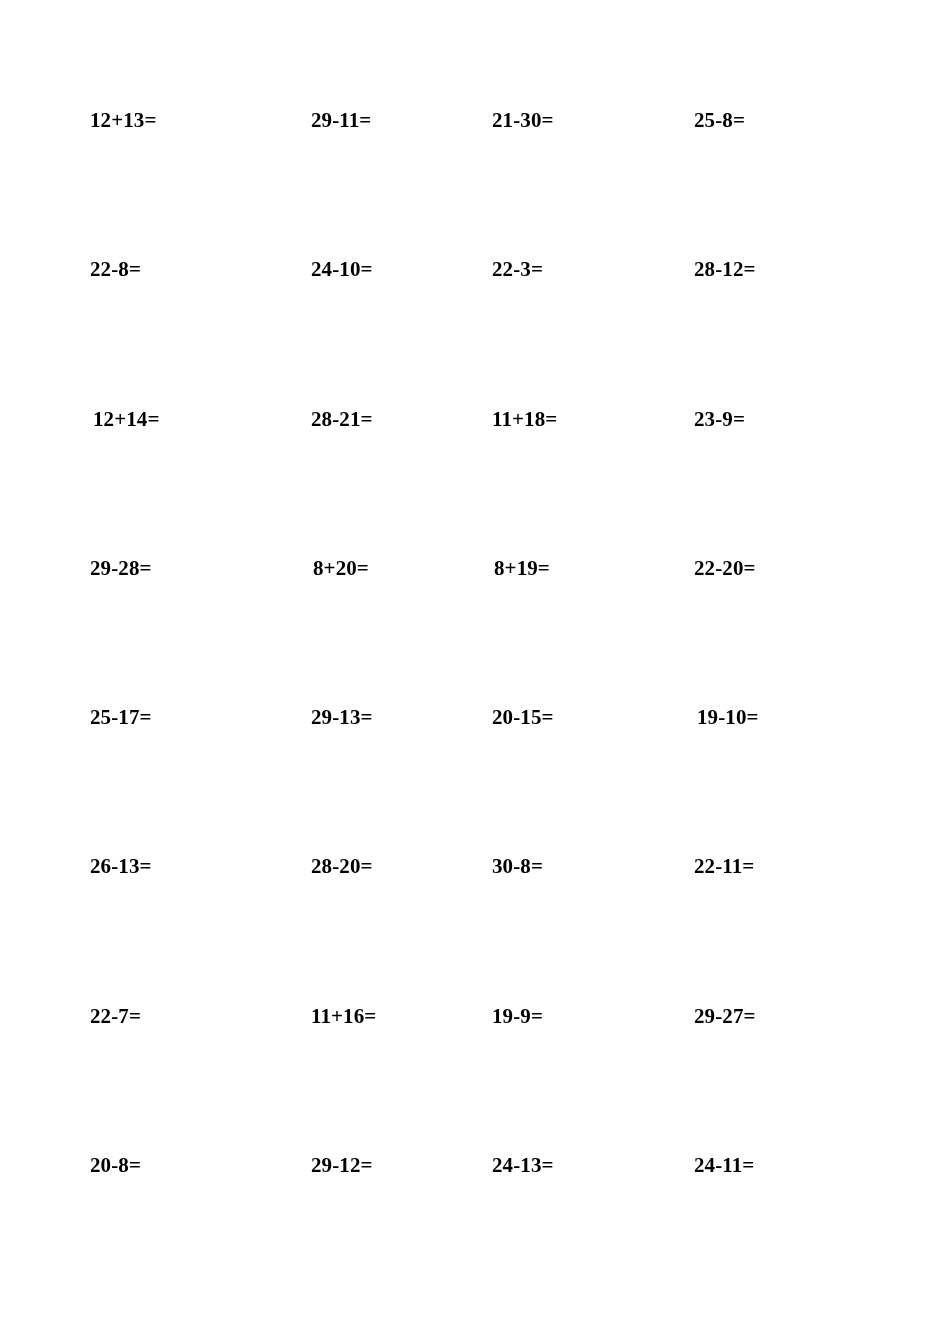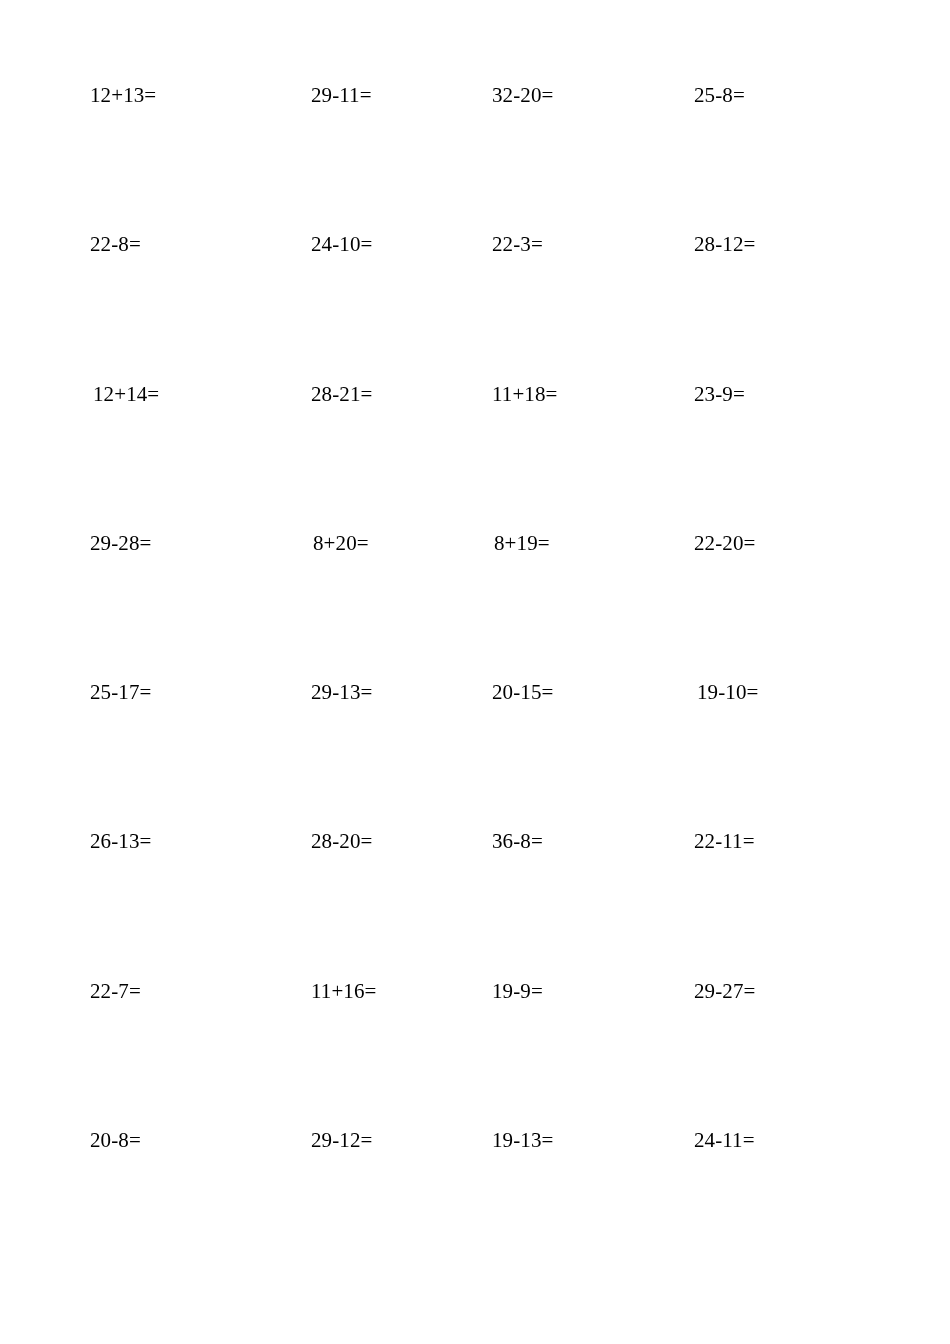--- a/index.html
+++ b/index.html
@@ -17,22 +17,23 @@
     overflow: hidden;
     box-sizing: border-box;
   }
   .worksheet-grid {
     position: absolute;
     left: 0;
     top: 0;
     width: 950px;
     height: 1344px;
     box-sizing: border-box;
-    padding-top: 82px;
+    padding-top: 107px;
     padding-left: 0;
+    font-weight: bold;
   }
   .problem-row {
     position: relative;
     height: 149.3px;
     width: 950px;
   }
   .problem-cell {
     position: absolute;
     top: 0;
     font-family: "Liberation Serif", "DejaVu Serif", serif;
@@ -55,21 +56,21 @@
 </style>
 </head>
 <body>
 
 <div class="page">
   <div class="worksheet-grid">
 
     <div class="problem-row" data-row="0">
       <span class="problem-cell col-0">12+13=</span>
       <span class="problem-cell col-1">29-11=</span>
-      <span class="problem-cell col-2">32-20=</span>
+      <span class="problem-cell col-2">21-30=</span>
       <span class="problem-cell col-3">25-8=</span>
     </div>
 
     <div class="problem-row" data-row="1">
       <span class="problem-cell col-0">22-8=</span>
       <span class="problem-cell col-1">24-10=</span>
       <span class="problem-cell col-2">22-3=</span>
       <span class="problem-cell col-3">28-12=</span>
     </div>
 
@@ -90,32 +91,32 @@
     <div class="problem-row" data-row="4">
       <span class="problem-cell col-0">25-17=</span>
       <span class="problem-cell col-1">29-13=</span>
       <span class="problem-cell col-2">20-15=</span>
       <span class="problem-cell col-3">19-10=</span>
     </div>
 
     <div class="problem-row" data-row="5">
       <span class="problem-cell col-0">26-13=</span>
       <span class="problem-cell col-1">28-20=</span>
-      <span class="problem-cell col-2">36-8=</span>
+      <span class="problem-cell col-2">30-8=</span>
       <span class="problem-cell col-3">22-11=</span>
     </div>
 
     <div class="problem-row" data-row="6">
       <span class="problem-cell col-0">22-7=</span>
       <span class="problem-cell col-1">11+16=</span>
       <span class="problem-cell col-2">19-9=</span>
       <span class="problem-cell col-3">29-27=</span>
     </div>
 
     <div class="problem-row" data-row="7">
       <span class="problem-cell col-0">20-8=</span>
       <span class="problem-cell col-1">29-12=</span>
-      <span class="problem-cell col-2">19-13=</span>
+      <span class="problem-cell col-2">24-13=</span>
       <span class="problem-cell col-3">24-11=</span>
     </div>
 
   </div>
 </div>
 
 </body></html>

